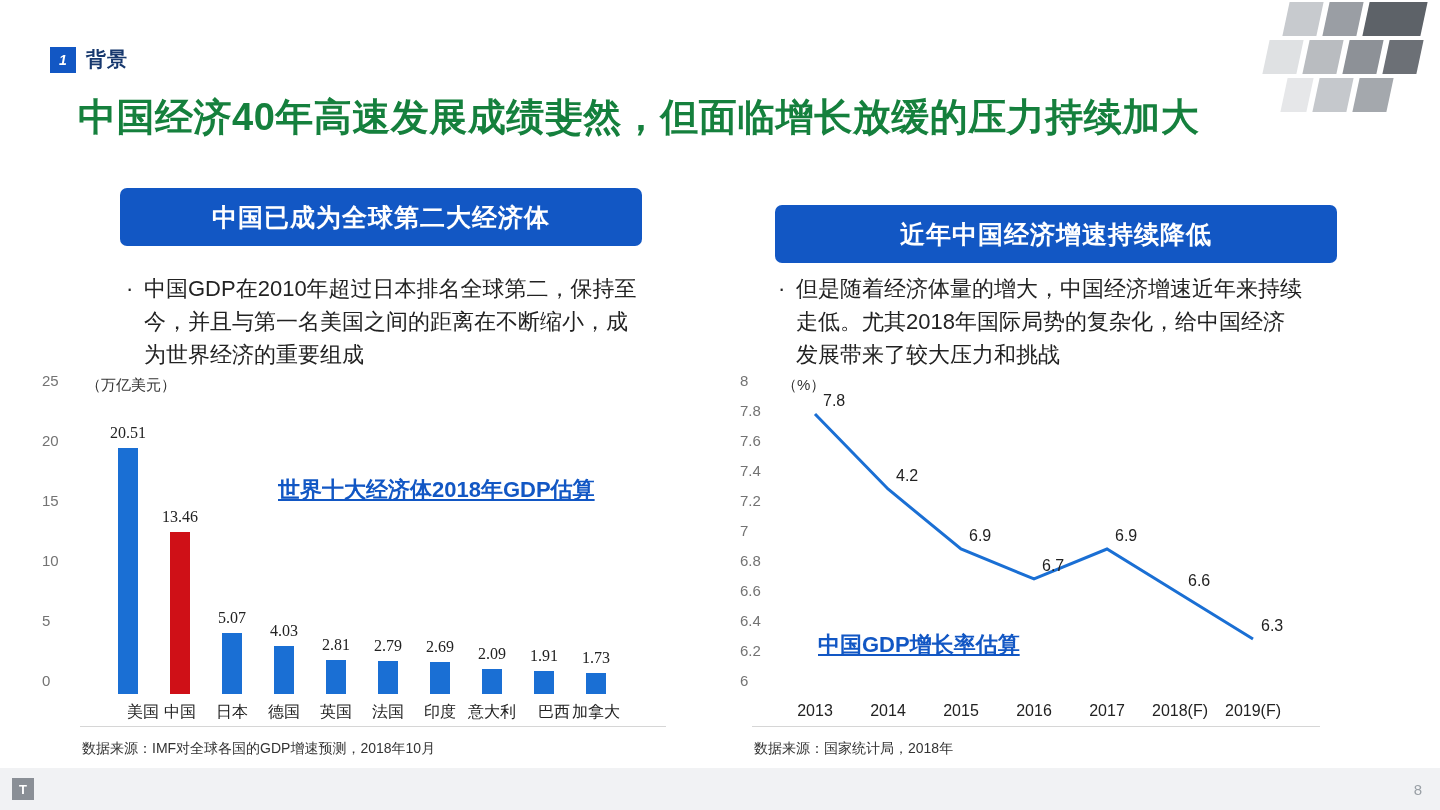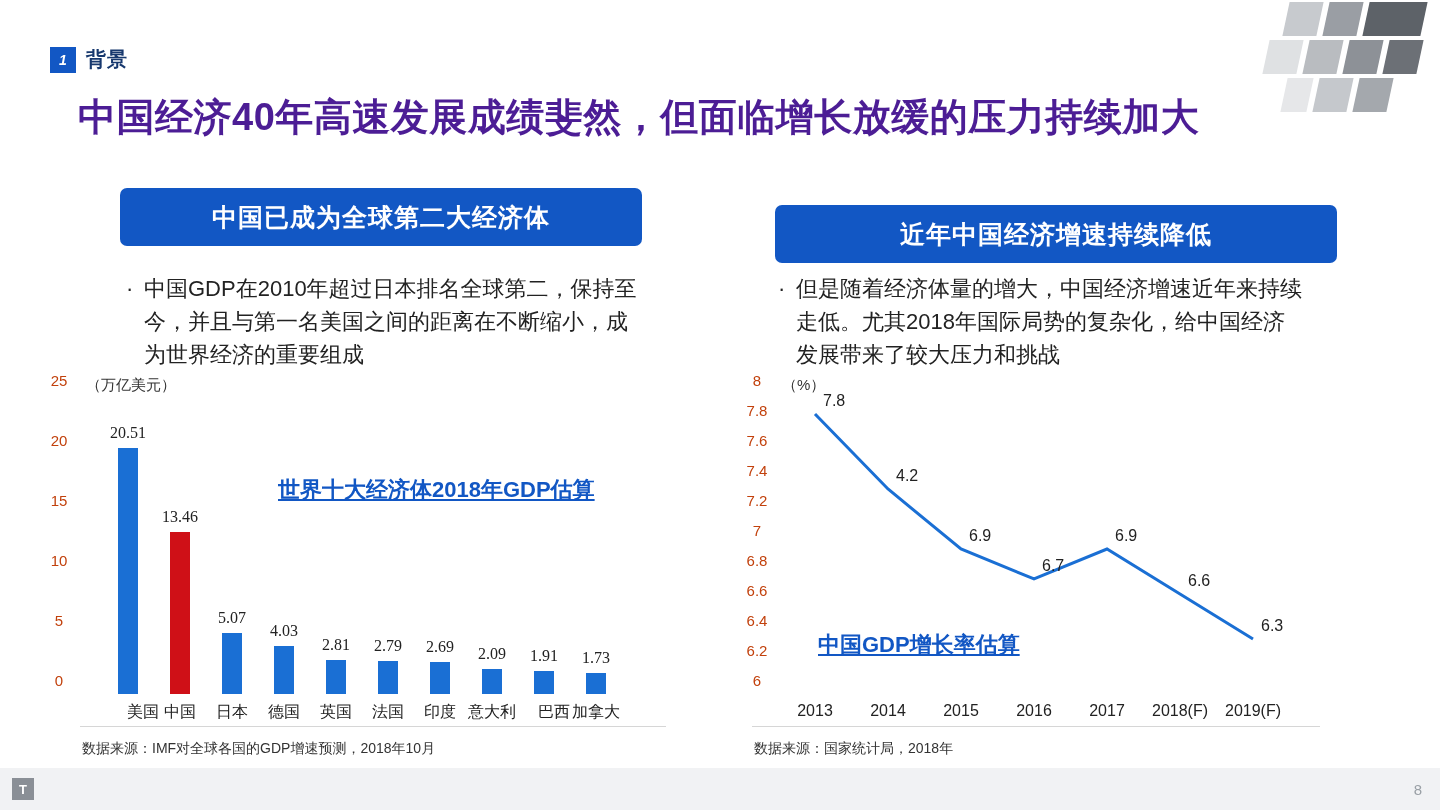--- a/index.html
+++ b/index.html
@@ -34,21 +34,21 @@
     font-weight: bold;
     display: flex; align-items: center; justify-content: center;
   }
   .section-name {
     position: absolute; left: 86px; top: 46px;
     font-size: 20px; font-weight: bold; color: #17386e;
     letter-spacing: 1px;
   }
   .page-title {
     position: absolute; left: 78px; top: 92px;
-    font-size: 38px; font-weight: bold; color: #4c1d95;
+    font-size: 38px; font-weight: bold; color: #15803d;
     letter-spacing: 0.5px;
     white-space: nowrap;
   }
 
   
   .panel-head {
     position: absolute;
     height: 58px;
     background: #1257c4;
     border-radius: 7px;
@@ -75,22 +75,22 @@
 
   
   .chart-area { position: absolute; }
   .axis-unit {
     position: absolute;
     font-size: 15px; color: #333;
     white-space: nowrap;
   }
   .ytick {
     position: absolute;
-    font-size: 15px; color: #c2410c;
-    text-align: center;
+    font-size: 15px; color: #737373;
+    text-align: left;
     width: 34px;
   }
   .chart-caption {
     position: absolute;
     font-size: 22px; font-weight: bold; color: #1257c4;
     text-decoration: underline;
     white-space: nowrap;
   }
   .source-note {
     position: absolute;

